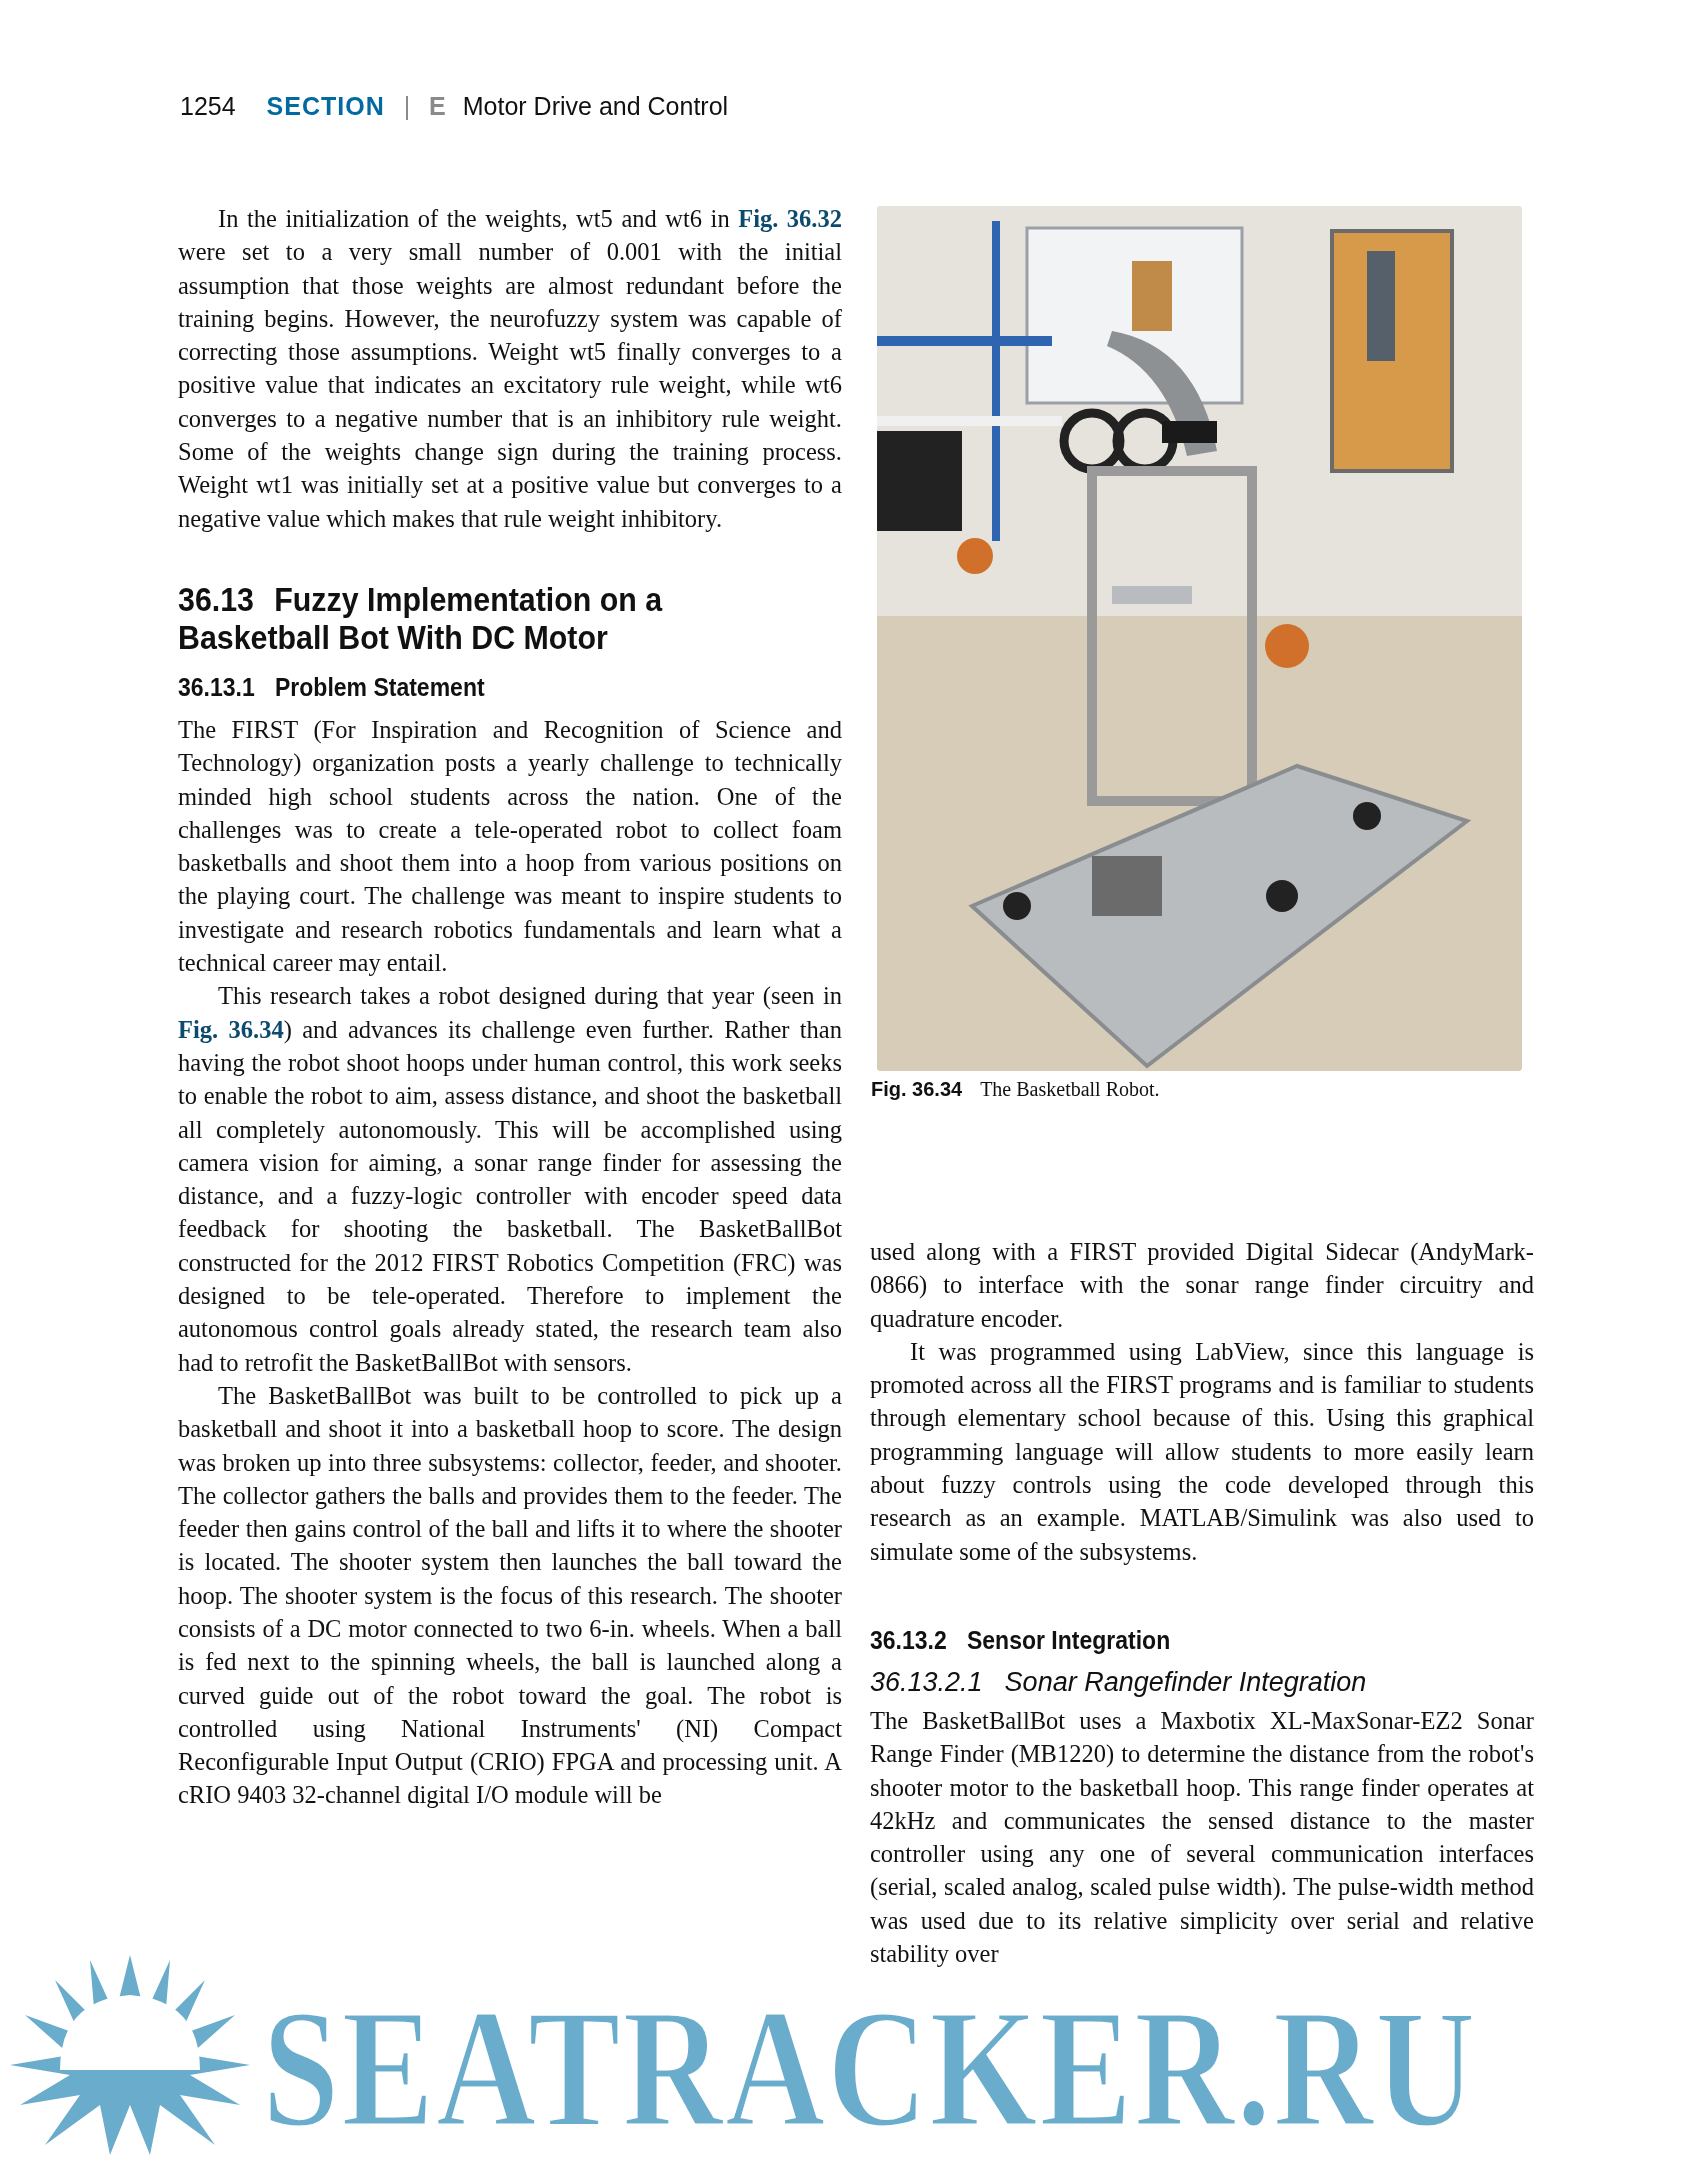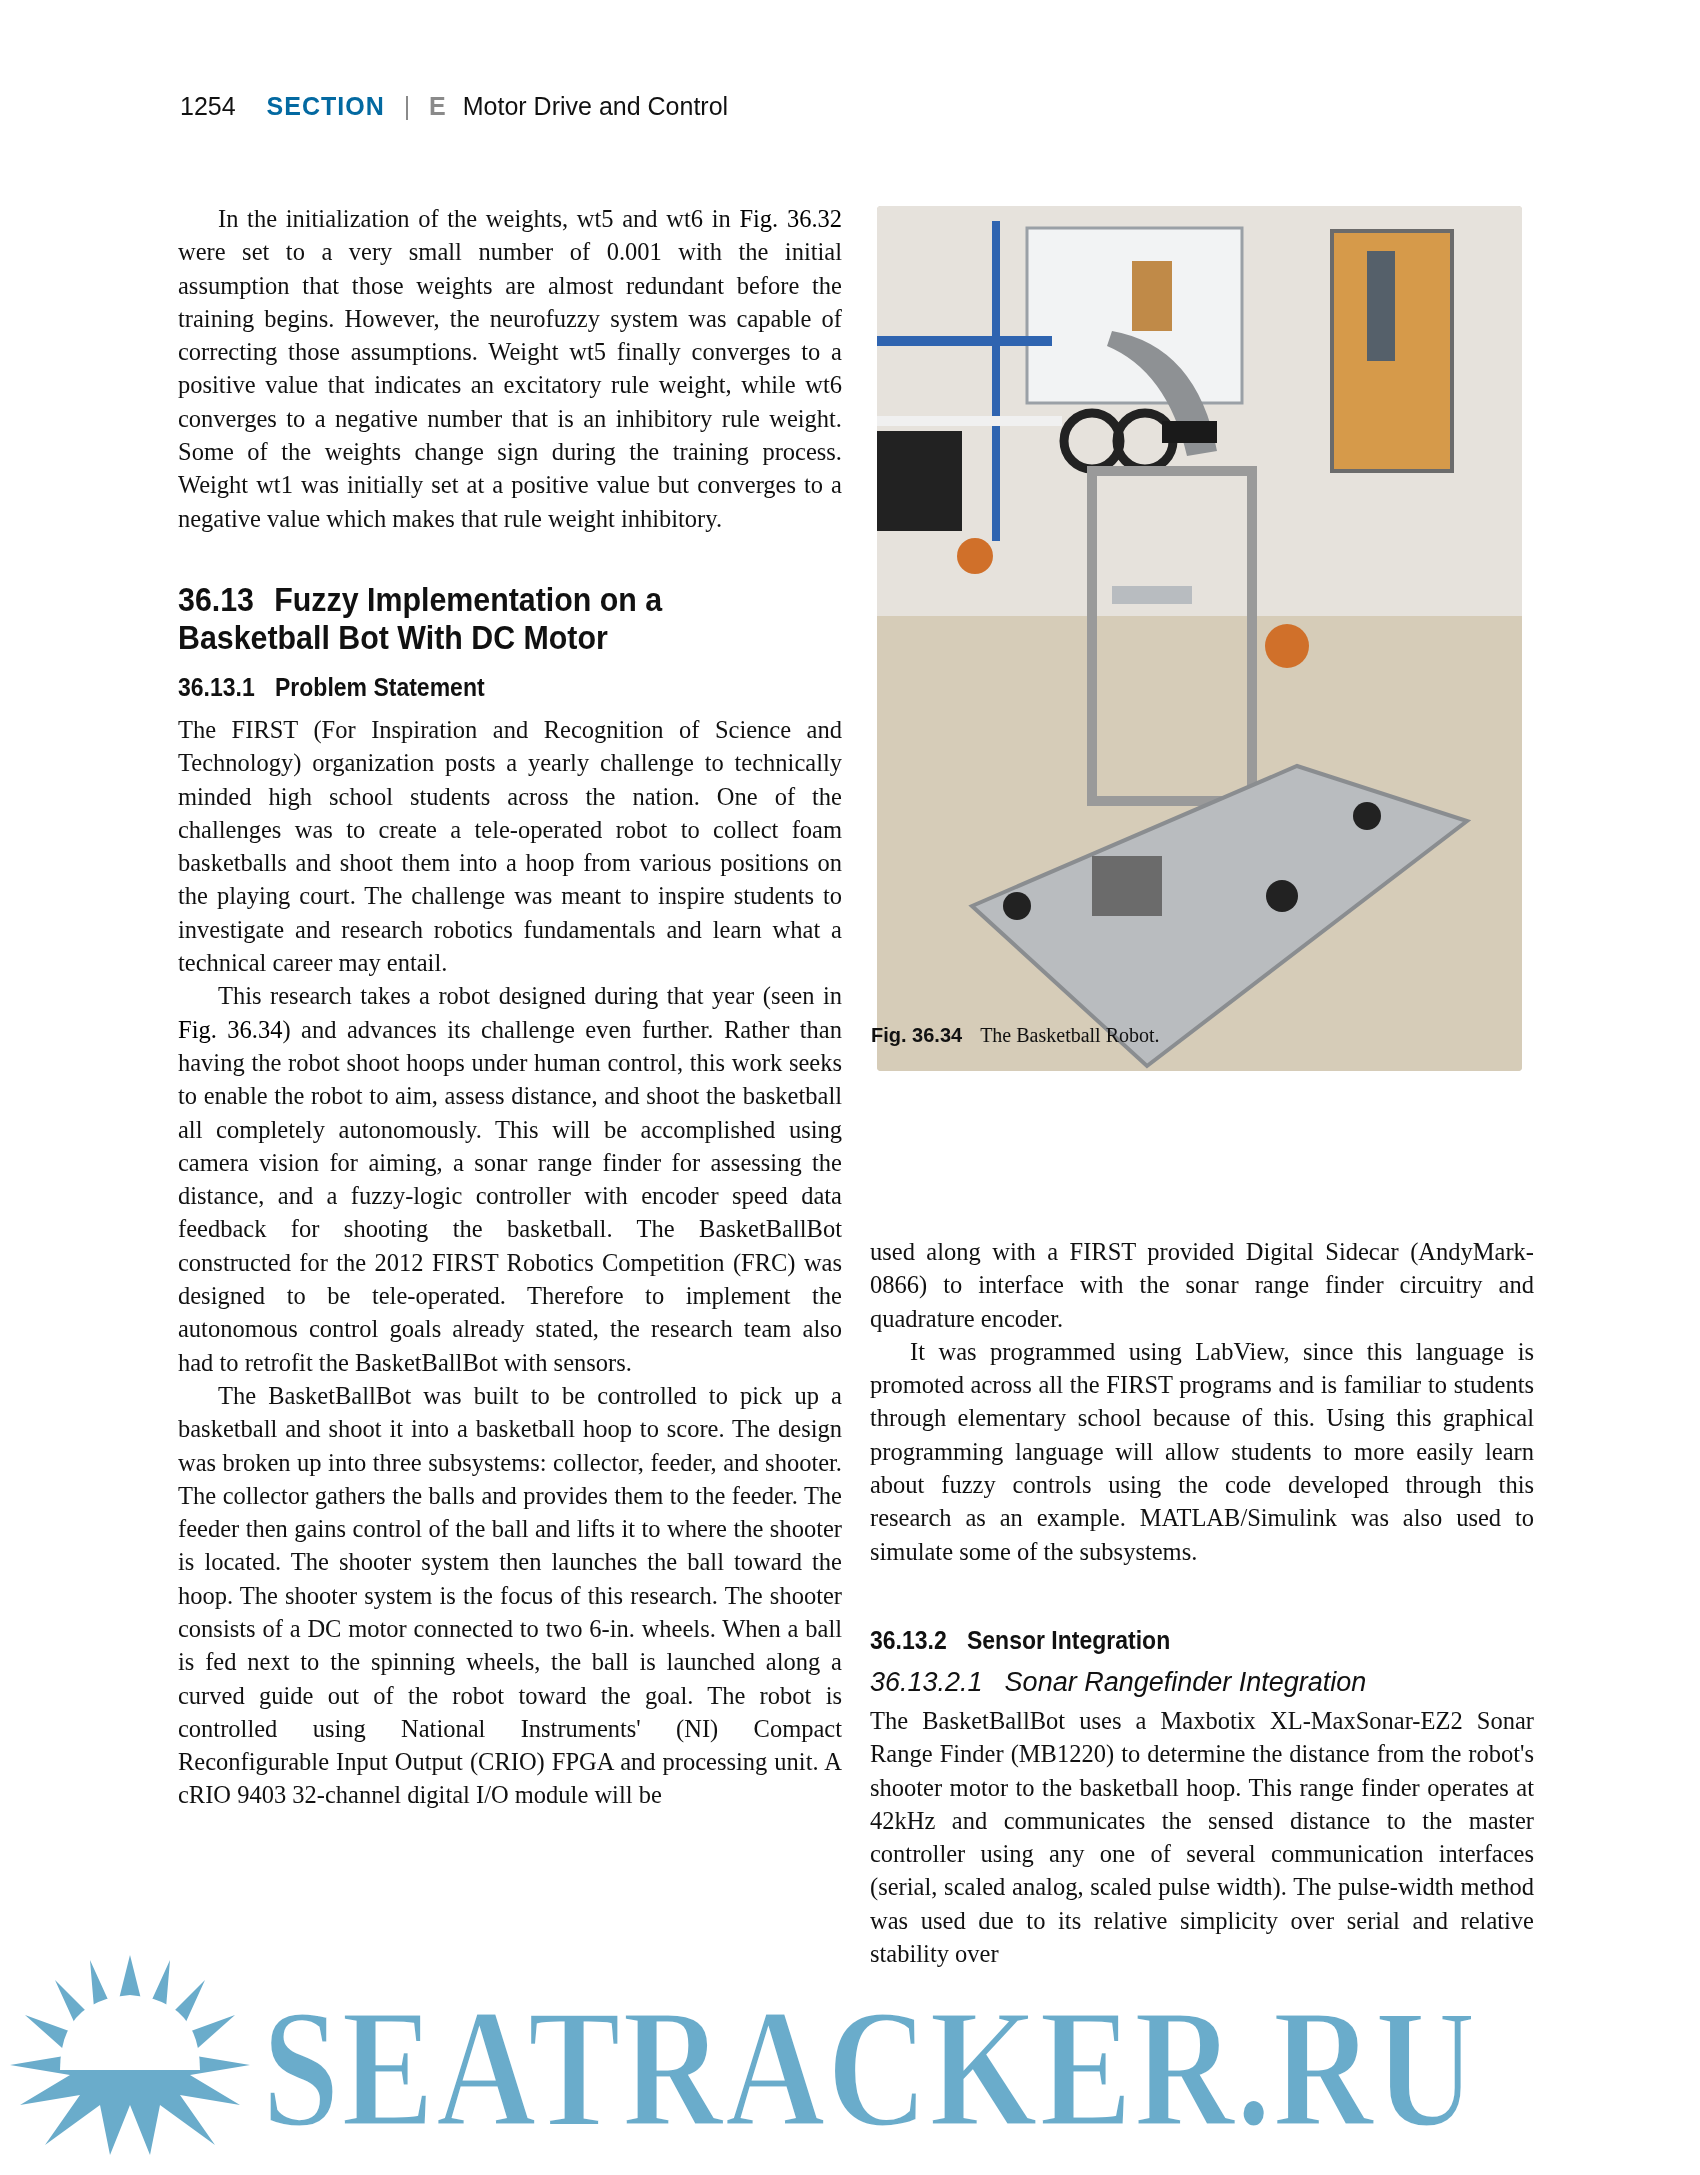--- a/index.html
+++ b/index.html
@@ -7,27 +7,27 @@
   .running-head { position:absolute; left:180px; top:92px; font-family:"Liberation Sans", sans-serif; font-size:25px; color:#111; white-space:nowrap; }
   .running-head .pnum { font-weight:normal; margin-right:24px; }
   .running-head .sec { color:#0369a1; font-weight:bold; letter-spacing:1px; }
   .running-head .bar { color:#8a8a8a; margin:0 12px; }
   .running-head .letter { color:#8a8a8a; font-weight:bold; margin-right:10px; }
   .col { position:absolute; font-size:24.5px; line-height:33.3px; text-align:justify; }
   .col-left { left:178px; top:202px; width:664px; }
   .col-right { left:870px; top:1235px; width:664px; }
   .col p { margin:0; }
   .col p.indent { text-indent:40px; }
-  .link { color:#000000; }
+  .link { color:#0c4a6e;font-weight:bold; }
   h2 { font-family:"Liberation Sans", sans-serif; font-weight:bold; font-size:33px; line-height:38px; margin:46px 0 14px 0; transform:scaleX(0.92); transform-origin:left; width:720px; }
   h3 { font-family:"Liberation Sans", sans-serif; font-weight:bold; font-size:25px; line-height:32px; margin:4px 0 10px 0; transform:scaleX(0.92); transform-origin:left; }
   h4 { font-family:"Liberation Sans", sans-serif; font-style:italic; font-weight:normal; font-size:27px; line-height:32px; margin:8px 0 6px 0; }
   .num { margin-right:22px; }
   .figure { position:absolute; left:877px; top:206px; width:645px; height:865px; border-radius:4px; overflow:hidden; background:#d9d2c6; }
-  .fig-caption { position:absolute; left:871px; top:1024px; font-size:20px; }
+  .fig-caption { position:absolute; left:871px; top:1078px; font-size:20px; }
   .fig-caption .lab { font-family:"Liberation Sans", sans-serif; font-weight:bold; margin-right:18px; }
   .watermark { position:absolute; left:0; top:1975px; width:1443px; height:200px; }
   .wm-text { position:absolute; left:262px; top:18px; font-family:"Liberation Serif", serif; font-weight:bold; font-size:170px; line-height:150px; color:#6aaccb; letter-spacing:2px; transform:scaleX(0.82); transform-origin:left; white-space:nowrap; -webkit-text-stroke:3px #ffffff; }
 </style>
 </head>
 <body>
 
 <div class="running-head">
   <span class="pnum">1254</span>
   <span class="sec">SECTION</span>

